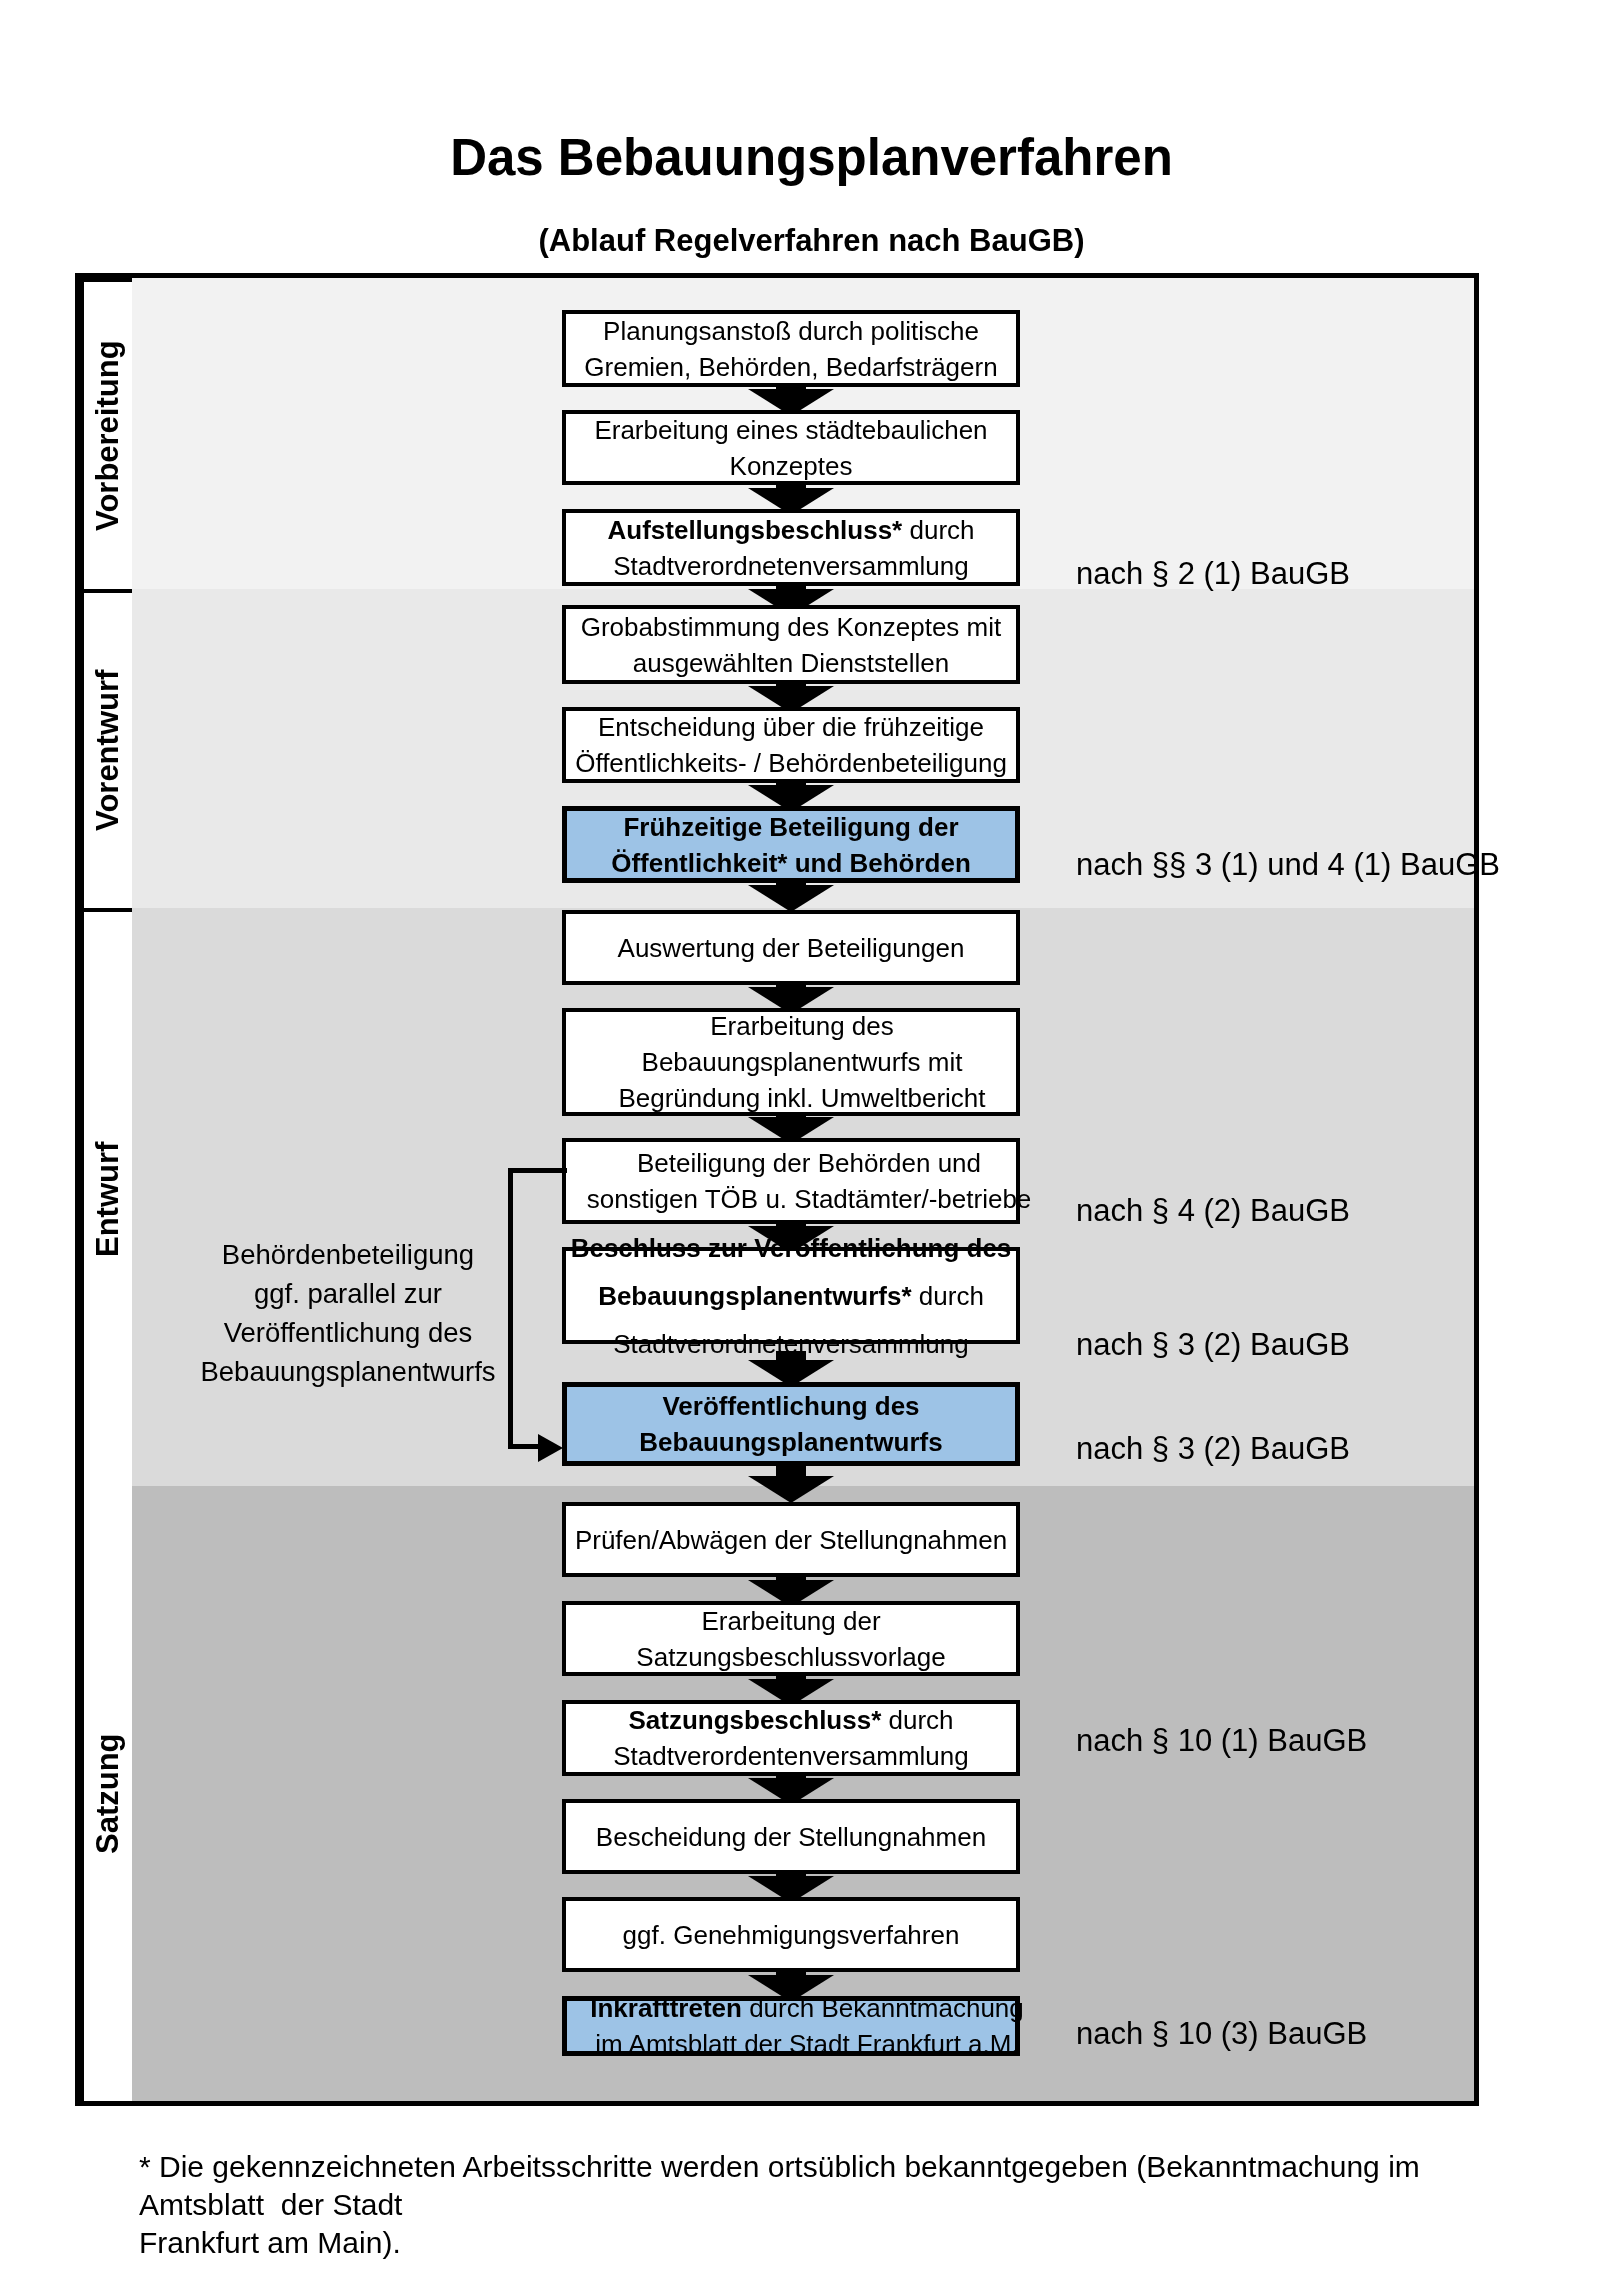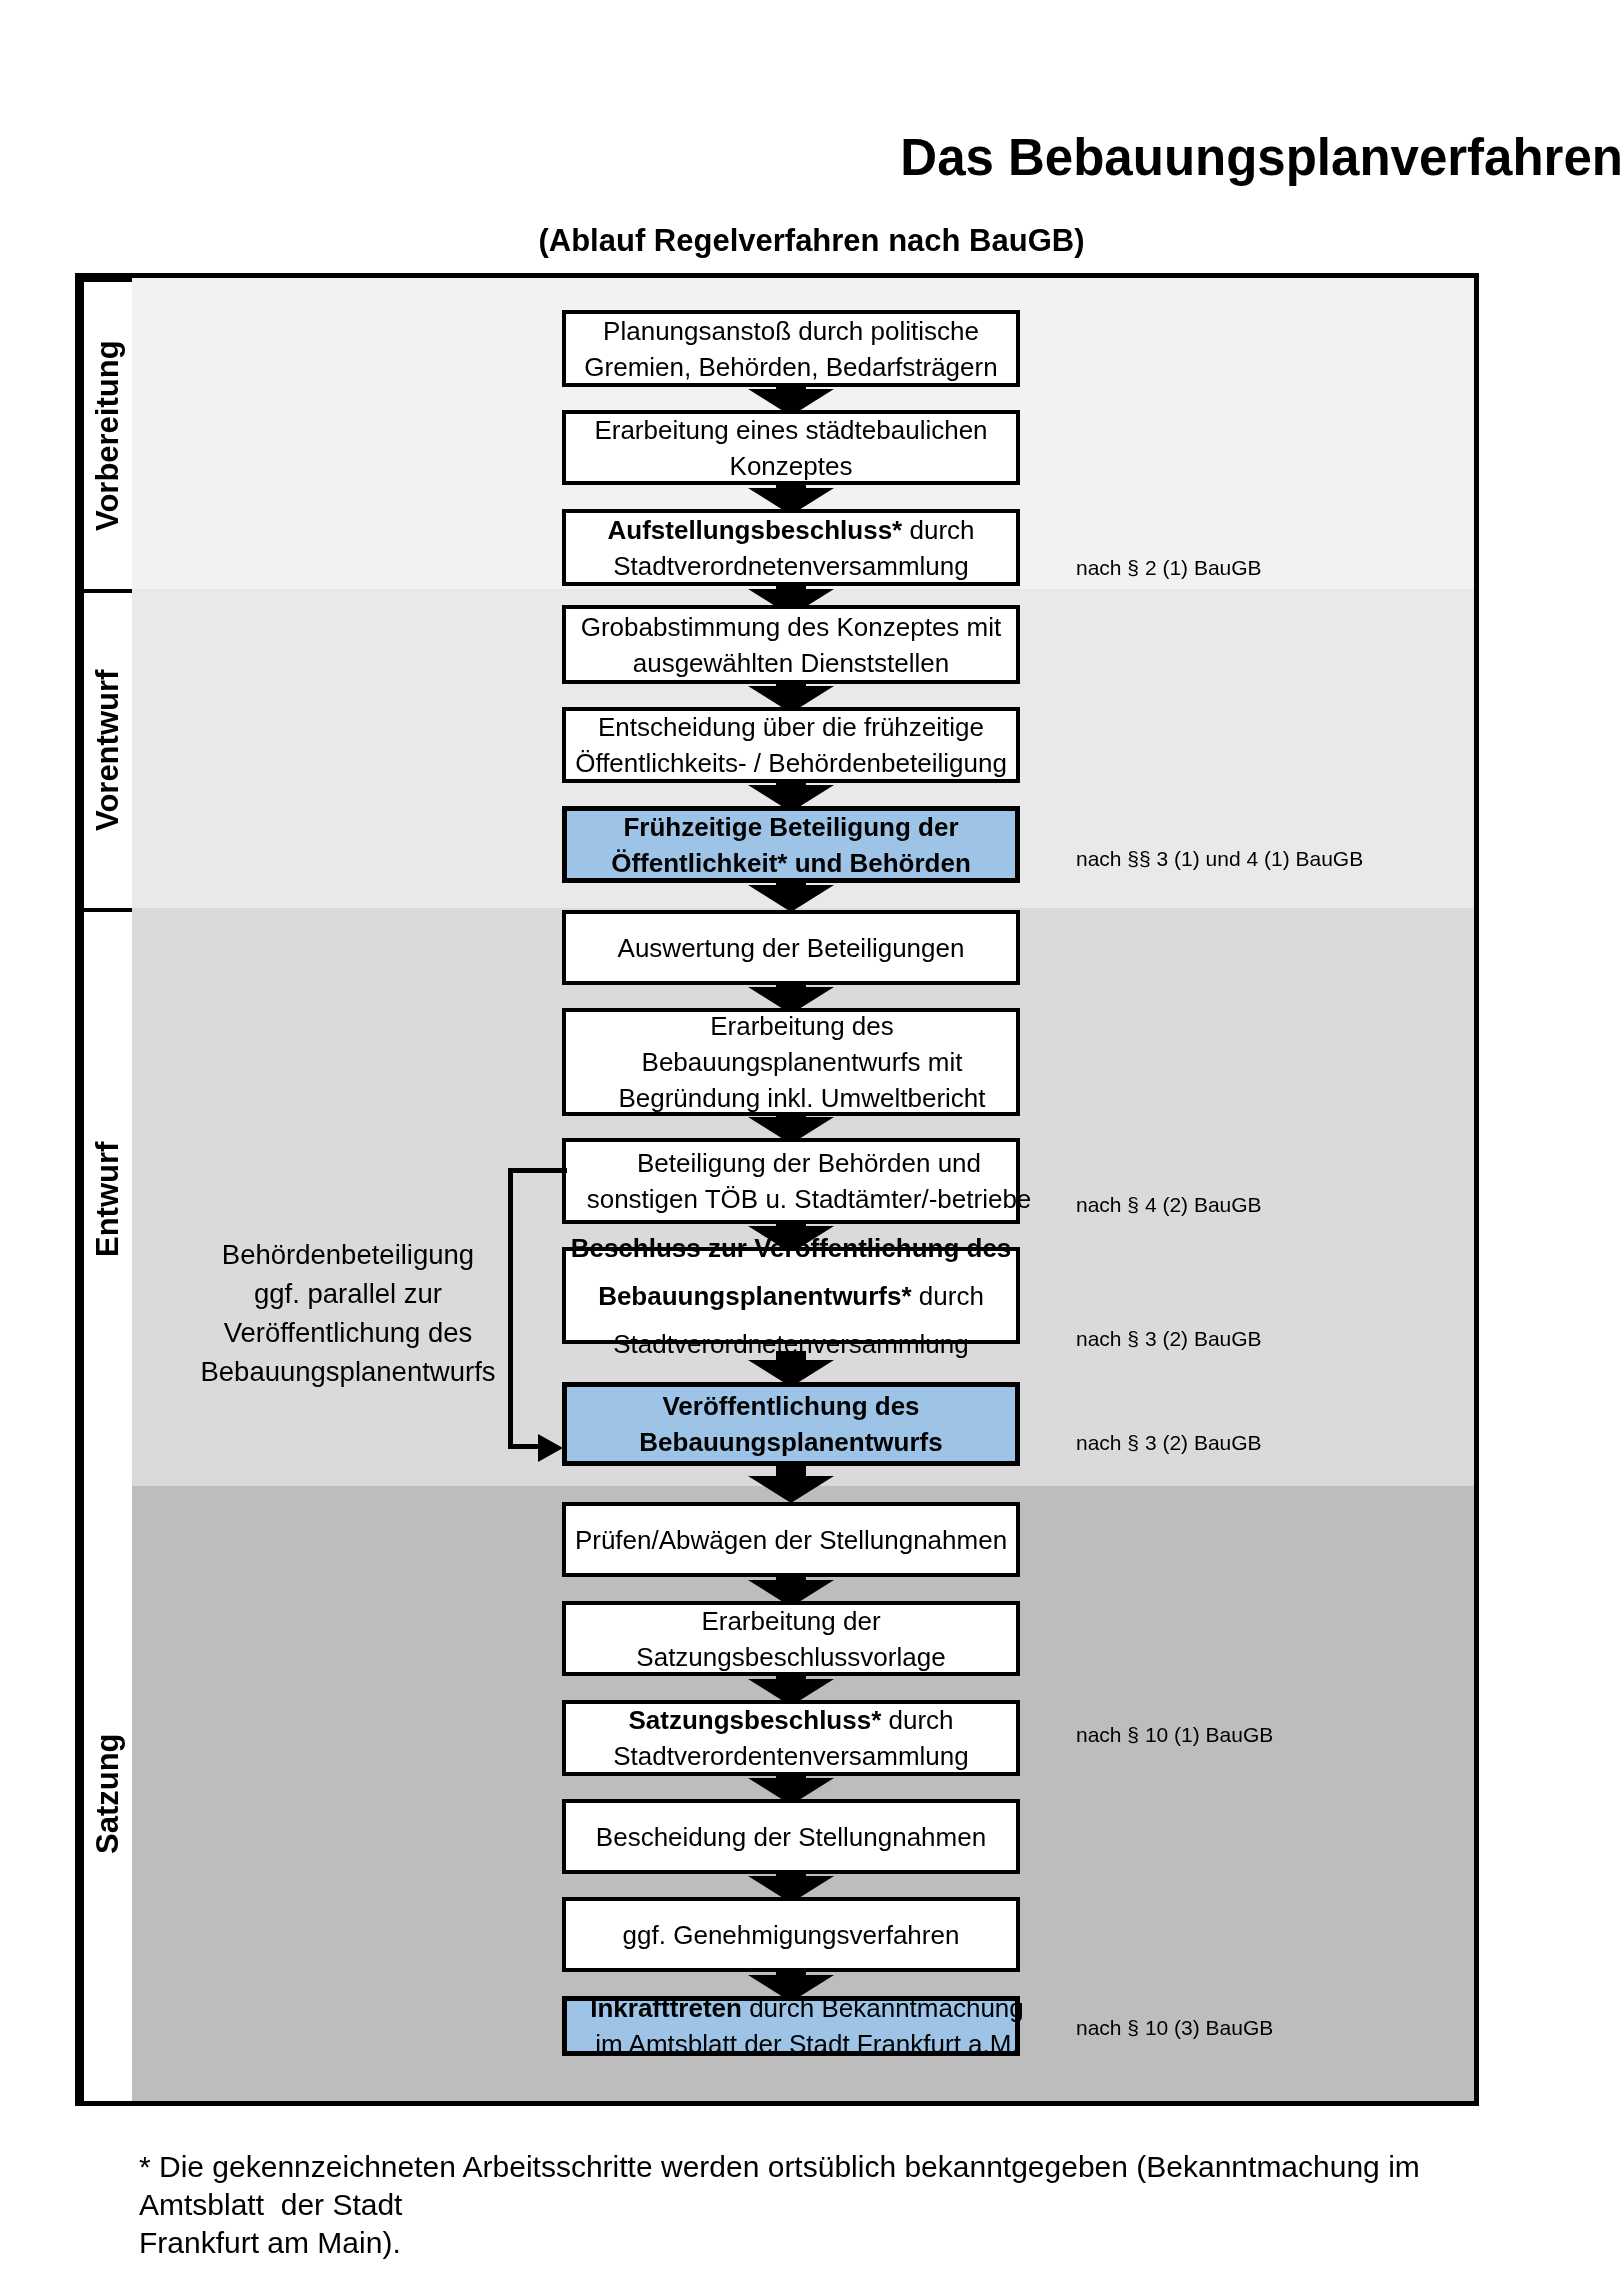--- a/index.html
+++ b/index.html
@@ -2,21 +2,21 @@
 <html style="font-size:10.5px"><head>
 <meta charset="utf-8">
 <style>
   html,body{margin:0;padding:0;}
   body{
     width:1623px;height:2295px;background:#ffffff;position:relative;
     font-family:"Liberation Sans", sans-serif;color:#000;overflow:hidden;
   }
   .abs{position:absolute;}
   #title{
-    left:0;top:128px;width:1623px;text-align:right;
+    left:0;top:128px;width:1623px;text-align:center;
     font-size:51px;font-weight:bold;letter-spacing:0px;
   }
   #subtitle{
     left:0;top:223px;width:1623px;text-align:center;
     font-size:31px;font-weight:bold;
   }
   #frame{
     left:75px;top:273px;width:1404px;height:1833px;
     border:5.2px solid #000;box-sizing:border-box;background:#fff;
   }
@@ -39,21 +39,21 @@
   .line{white-space:nowrap;}
   .b{font-weight:bold;}
   .arrow{position:absolute;left:482px;width:458px;z-index:1;}
   .arrow .stem{width:30px;height:9.2px;background:#000;margin:0 auto;}
   .arrow .tri{
     width:0;height:0;margin:0 auto;
     border-left:43px solid transparent;border-right:43px solid transparent;
     border-top:27.5px solid #000;
   }
   .lref{
-    position:absolute;left:996px;font-size:21px;white-space:nowrap;z-index:3;text-align:center;
+    position:absolute;left:996px;font-size:31px;white-space:nowrap;z-index:3;text-align:center;
   }
   #side-note{
     left:98px;top:957px;width:340px;text-align:center;
     font-size:27.5px;line-height:39px;z-index:3;
   }
   .bracket{position:absolute;background:#000;z-index:3;}
   #bracket-arrowhead{
     position:absolute;left:458px;top:1156px;width:0;height:0;z-index:3;
     border-top:14.4px solid transparent;border-bottom:14.4px solid transparent;
     border-left:25px solid #000;

